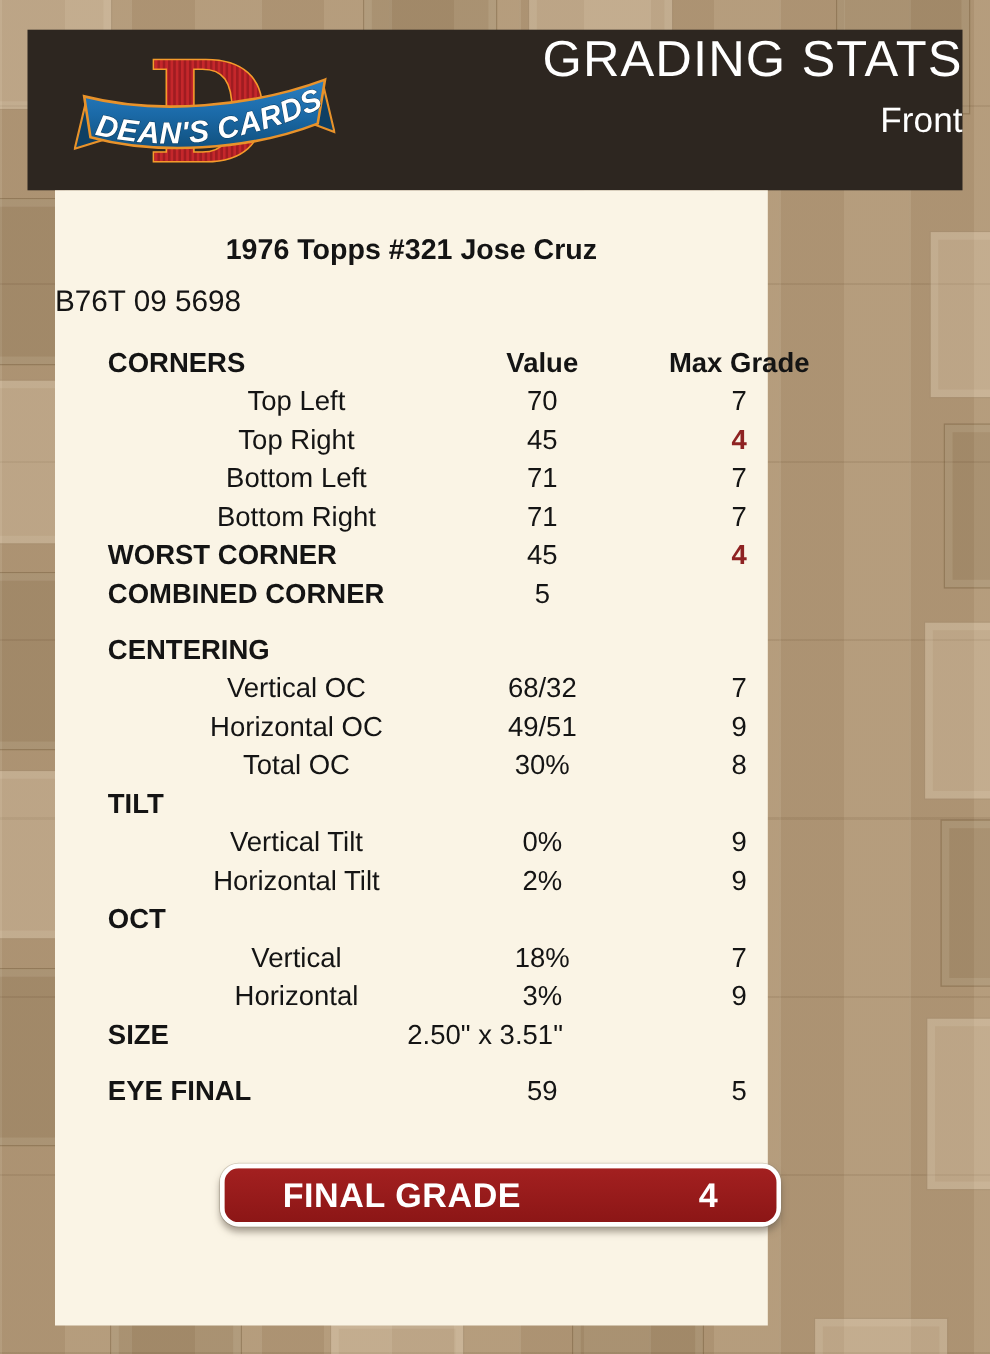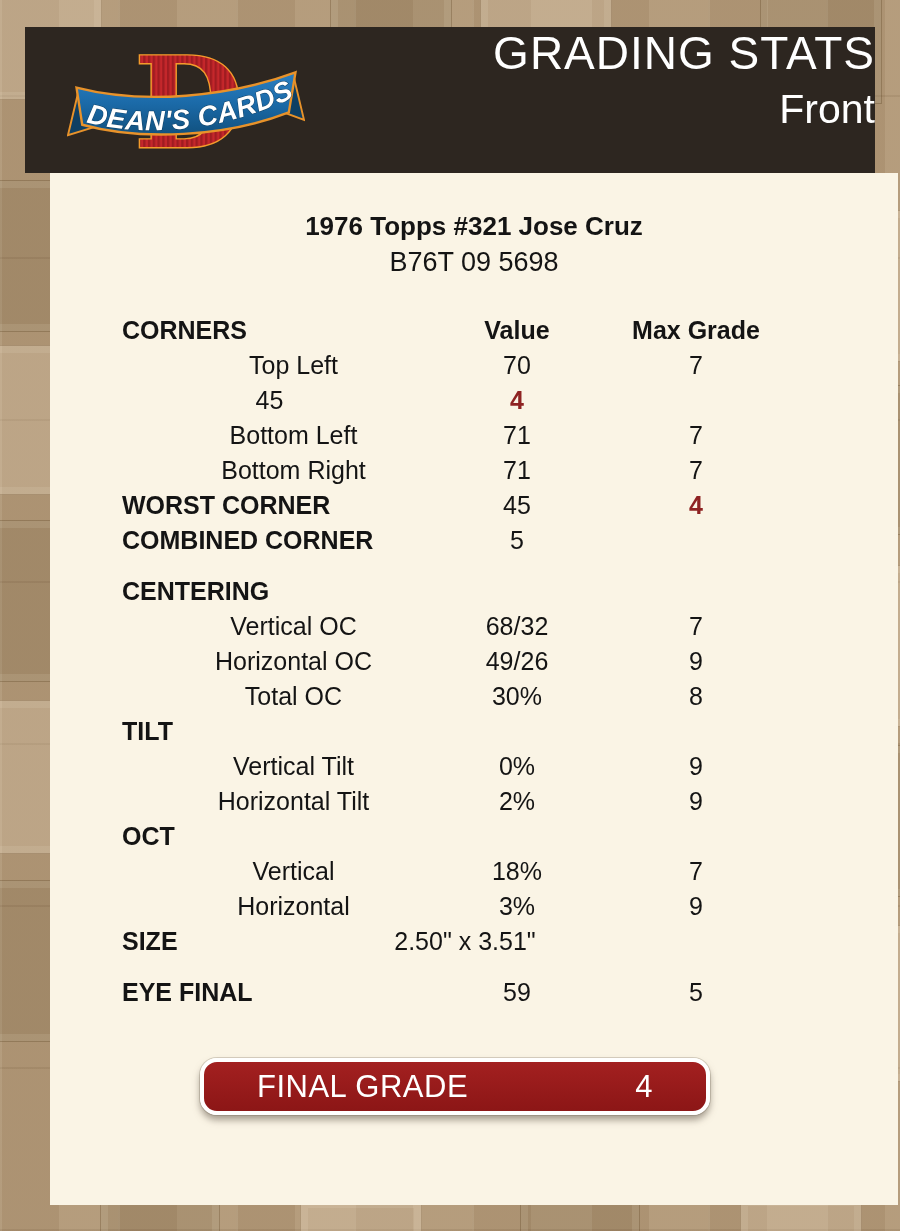--- a/index.html
+++ b/index.html
@@ -24,49 +24,49 @@
     position:absolute;left:25px;top:27px;width:850px;height:146px;
     background:#2D2620;
   }
   .logo{position:absolute;left:42px;top:4px;width:238px;height:138px;}
   .header-titles{
     position:absolute;left:250px;right:0;top:0;bottom:0;
     display:flex;flex-direction:column;align-items:flex-end;
     color:#FFFFFF;
   }
   .gs-title{font-size:46px;line-height:52px;letter-spacing:1px;}
-  .gs-sub{font-size:41px;line-height:44px;margin-top:8px;}
+  .gs-sub{font-size:32px;line-height:44px;margin-top:8px;}
 
   .panel{
-    position:absolute;left:50px;top:173px;width:848px;height:1032px;
+    position:absolute;left:50px;top:173px;width:648px;height:1032px;
     background:#FAF4E5;color:#141414;
   }
   .card-title{padding-top:38px;text-align:center;font-size:26px;font-weight:bold;line-height:30px;}
-  .card-id{text-align:center;font-size:27px;line-height:30px;margin-top:6px;}
+  .card-id{text-align:left;font-size:27px;line-height:30px;margin-top:18px;}
 
   .stats{position:absolute;left:0;top:140px;width:100%;}
   .trow{
     display:grid;grid-template-columns:295px 200px 158px;
-    padding-left:72px;height:35px;align-items:center;font-size:25px;
+    padding-left:48px;height:35px;align-items:center;font-size:25px;
   }
   .spacer{height:16px;}
   .bold{font-weight:bold;}
   .indent{padding-left:48px;text-align:center;}
   .cell-value,.cell-grade{text-align:center;}
   .cell-value.shift{position:relative;left:-52px;}
   .cell-grade.red{color:#8E2222;font-weight:bold;}
 
   .final-grade{
     position:absolute;left:150px;top:885px;width:510px;height:57px;
     background:linear-gradient(#A32020,#8C1616);
     border:4px solid #FFFFFF;border-radius:17px;
     box-shadow:0 5px 7px rgba(96,86,72,0.55), 0 0 0 1px rgba(150,138,120,0.35);
     display:flex;align-items:center;justify-content:space-between;
     padding:0 53px;box-sizing:border-box;
-    color:#FFFFFF;font-weight:normal;font-size:31px;letter-spacing:0.5px;
+    color:#FFFFFF;font-weight:bold;font-size:31px;letter-spacing:0.5px;
     cursor:pointer;
   }
 </style>
 </head>
 <body>
 
 <div class="collage">
   <div class="lt" style="left:-15px;top:-62px;width:115px;height:160px;"></div>
   <div class="dk" style="left:330px;top:-70px;width:120px;height:165px;"></div>
   <div class="lt" style="left:480px;top:-80px;width:130px;height:175px;"></div>
@@ -124,20 +124,21 @@
         <div class="cell-label bold">CORNERS</div>
         <div class="cell-value bold">Value</div>
         <div class="cell-grade bold">Max Grade</div>
       </div>
       <div class="trow">
         <div class="cell-label indent">Top Left</div>
         <div class="cell-value">70</div>
         <div class="cell-grade">7</div>
       </div>
       <div class="trow">
+        <div class="cell-label indent">Top Right</div>
         <div class="cell-value">45</div>
         <div class="cell-grade red">4</div>
       </div>
       <div class="trow">
         <div class="cell-label indent">Bottom Left</div>
         <div class="cell-value">71</div>
         <div class="cell-grade">7</div>
       </div>
       <div class="trow">
         <div class="cell-label indent">Bottom Right</div>
@@ -159,21 +160,21 @@
         <div class="cell-value"></div>
         <div class="cell-grade"></div>
       </div>
       <div class="trow">
         <div class="cell-label indent">Vertical OC</div>
         <div class="cell-value">68/32</div>
         <div class="cell-grade">7</div>
       </div>
       <div class="trow">
         <div class="cell-label indent">Horizontal OC</div>
-        <div class="cell-value">49/26</div>
+        <div class="cell-value">49/51</div>
         <div class="cell-grade">9</div>
       </div>
       <div class="trow">
         <div class="cell-label indent">Total OC</div>
         <div class="cell-value">30%</div>
         <div class="cell-grade">8</div>
       </div>
       <div class="trow">
         <div class="cell-label bold">TILT</div>
         <div class="cell-value"></div>

